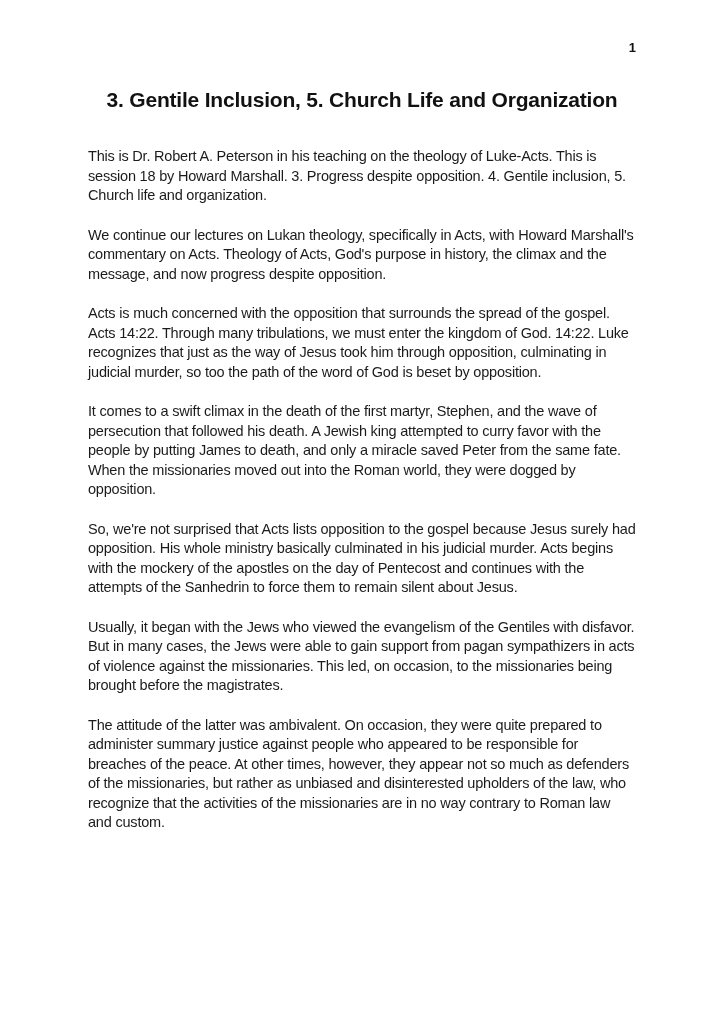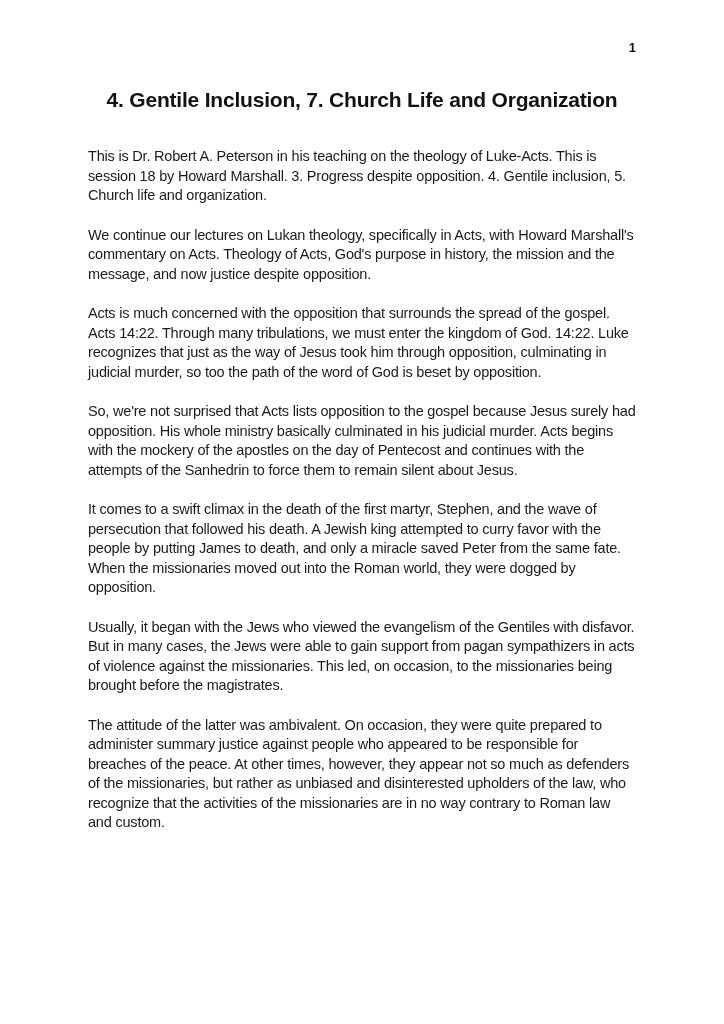--- a/index.html
+++ b/index.html
@@ -51,26 +51,26 @@
   }
 </style>
 </head>
 <body>
 
 <div class="page">
 
   <div class="page-number">1</div>
 
   <h1 class="doc-title">
-    <span class="title-line">4. Gentile Inclusion, 7. Church Life and Organization</span>
+    <span class="title-line">3. Gentile Inclusion, 5. Church Life and Organization</span>
   </h1>
 
   <div class="doc-body">
     <p>This is Dr. Robert A. Peterson in his teaching on the theology of Luke-Acts. This is session 18 by Howard Marshall. 3. Progress despite opposition. 4. Gentile inclusion, 5. Church life and organization.</p>
-    <p>We continue our lectures on Lukan theology, specifically in Acts, with Howard Marshall's commentary on Acts. Theology of Acts, God's purpose in history, the mission and the message, and now justice despite opposition.</p>
+    <p>We continue our lectures on Lukan theology, specifically in Acts, with Howard Marshall's commentary on Acts. Theology of Acts, God's purpose in history, the climax and the message, and now progress despite opposition.</p>
     <p>Acts is much concerned with the opposition that surrounds the spread of the gospel. Acts 14:22. Through many tribulations, we must enter the kingdom of God. 14:22. Luke recognizes that just as the way of Jesus took him through opposition, culminating in judicial murder, so too the path of the word of God is beset by opposition.</p>
+    <p>It comes to a swift climax in the death of the first martyr, Stephen, and the wave of persecution that followed his death. A Jewish king attempted to curry favor with the people by putting James to death, and only a miracle saved Peter from the same fate. When the missionaries moved out into the Roman world, they were dogged by opposition.</p>
     <p>So, we're not surprised that Acts lists opposition to the gospel because Jesus surely had opposition. His whole ministry basically culminated in his judicial murder. Acts begins with the mockery of the apostles on the day of Pentecost and continues with the attempts of the Sanhedrin to force them to remain silent about Jesus.</p>
-    <p>It comes to a swift climax in the death of the first martyr, Stephen, and the wave of persecution that followed his death. A Jewish king attempted to curry favor with the people by putting James to death, and only a miracle saved Peter from the same fate. When the missionaries moved out into the Roman world, they were dogged by opposition.</p>
     <p>Usually, it began with the Jews who viewed the evangelism of the Gentiles with disfavor. But in many cases, the Jews were able to gain support from pagan sympathizers in acts of violence against the missionaries. This led, on occasion, to the missionaries being brought before the magistrates.</p>
     <p>The attitude of the latter was ambivalent. On occasion, they were quite prepared to administer summary justice against people who appeared to be responsible for breaches of the peace. At other times, however, they appear not so much as defenders of the missionaries, but rather as unbiased and disinterested upholders of the law, who recognize that the activities of the missionaries are in no way contrary to Roman law and custom.</p>
   </div>
 
 </div>
 
 </body></html>

